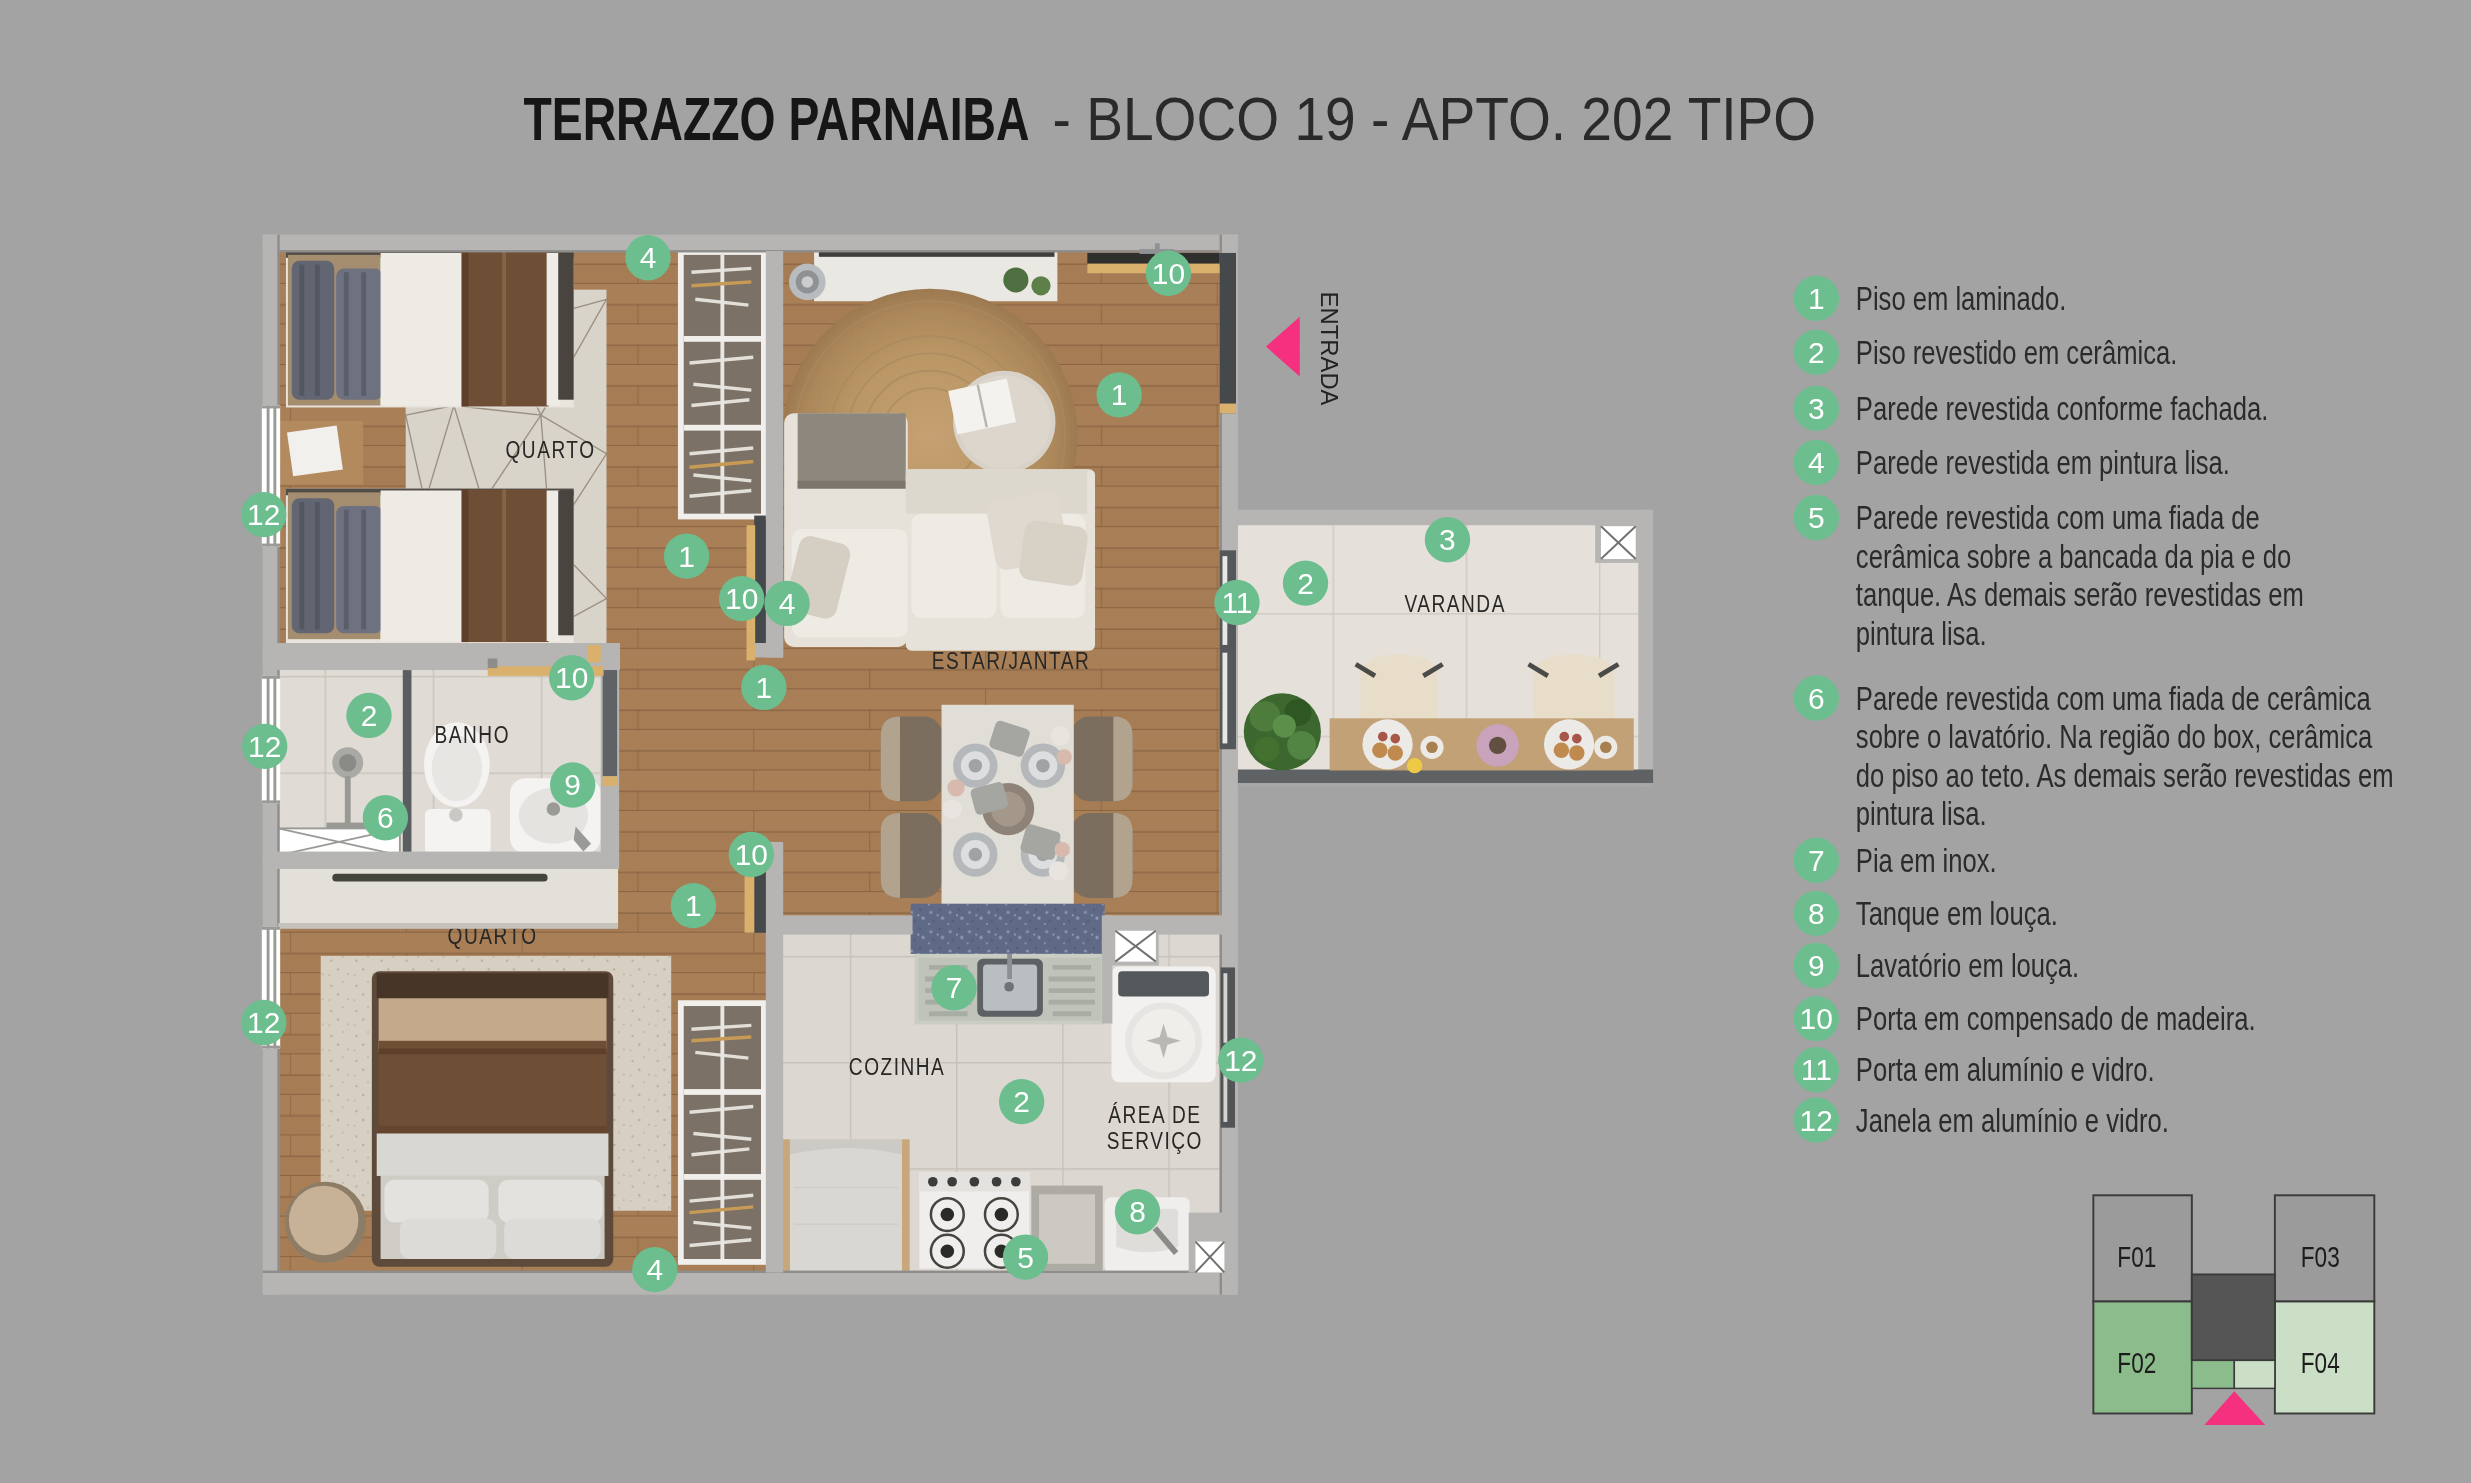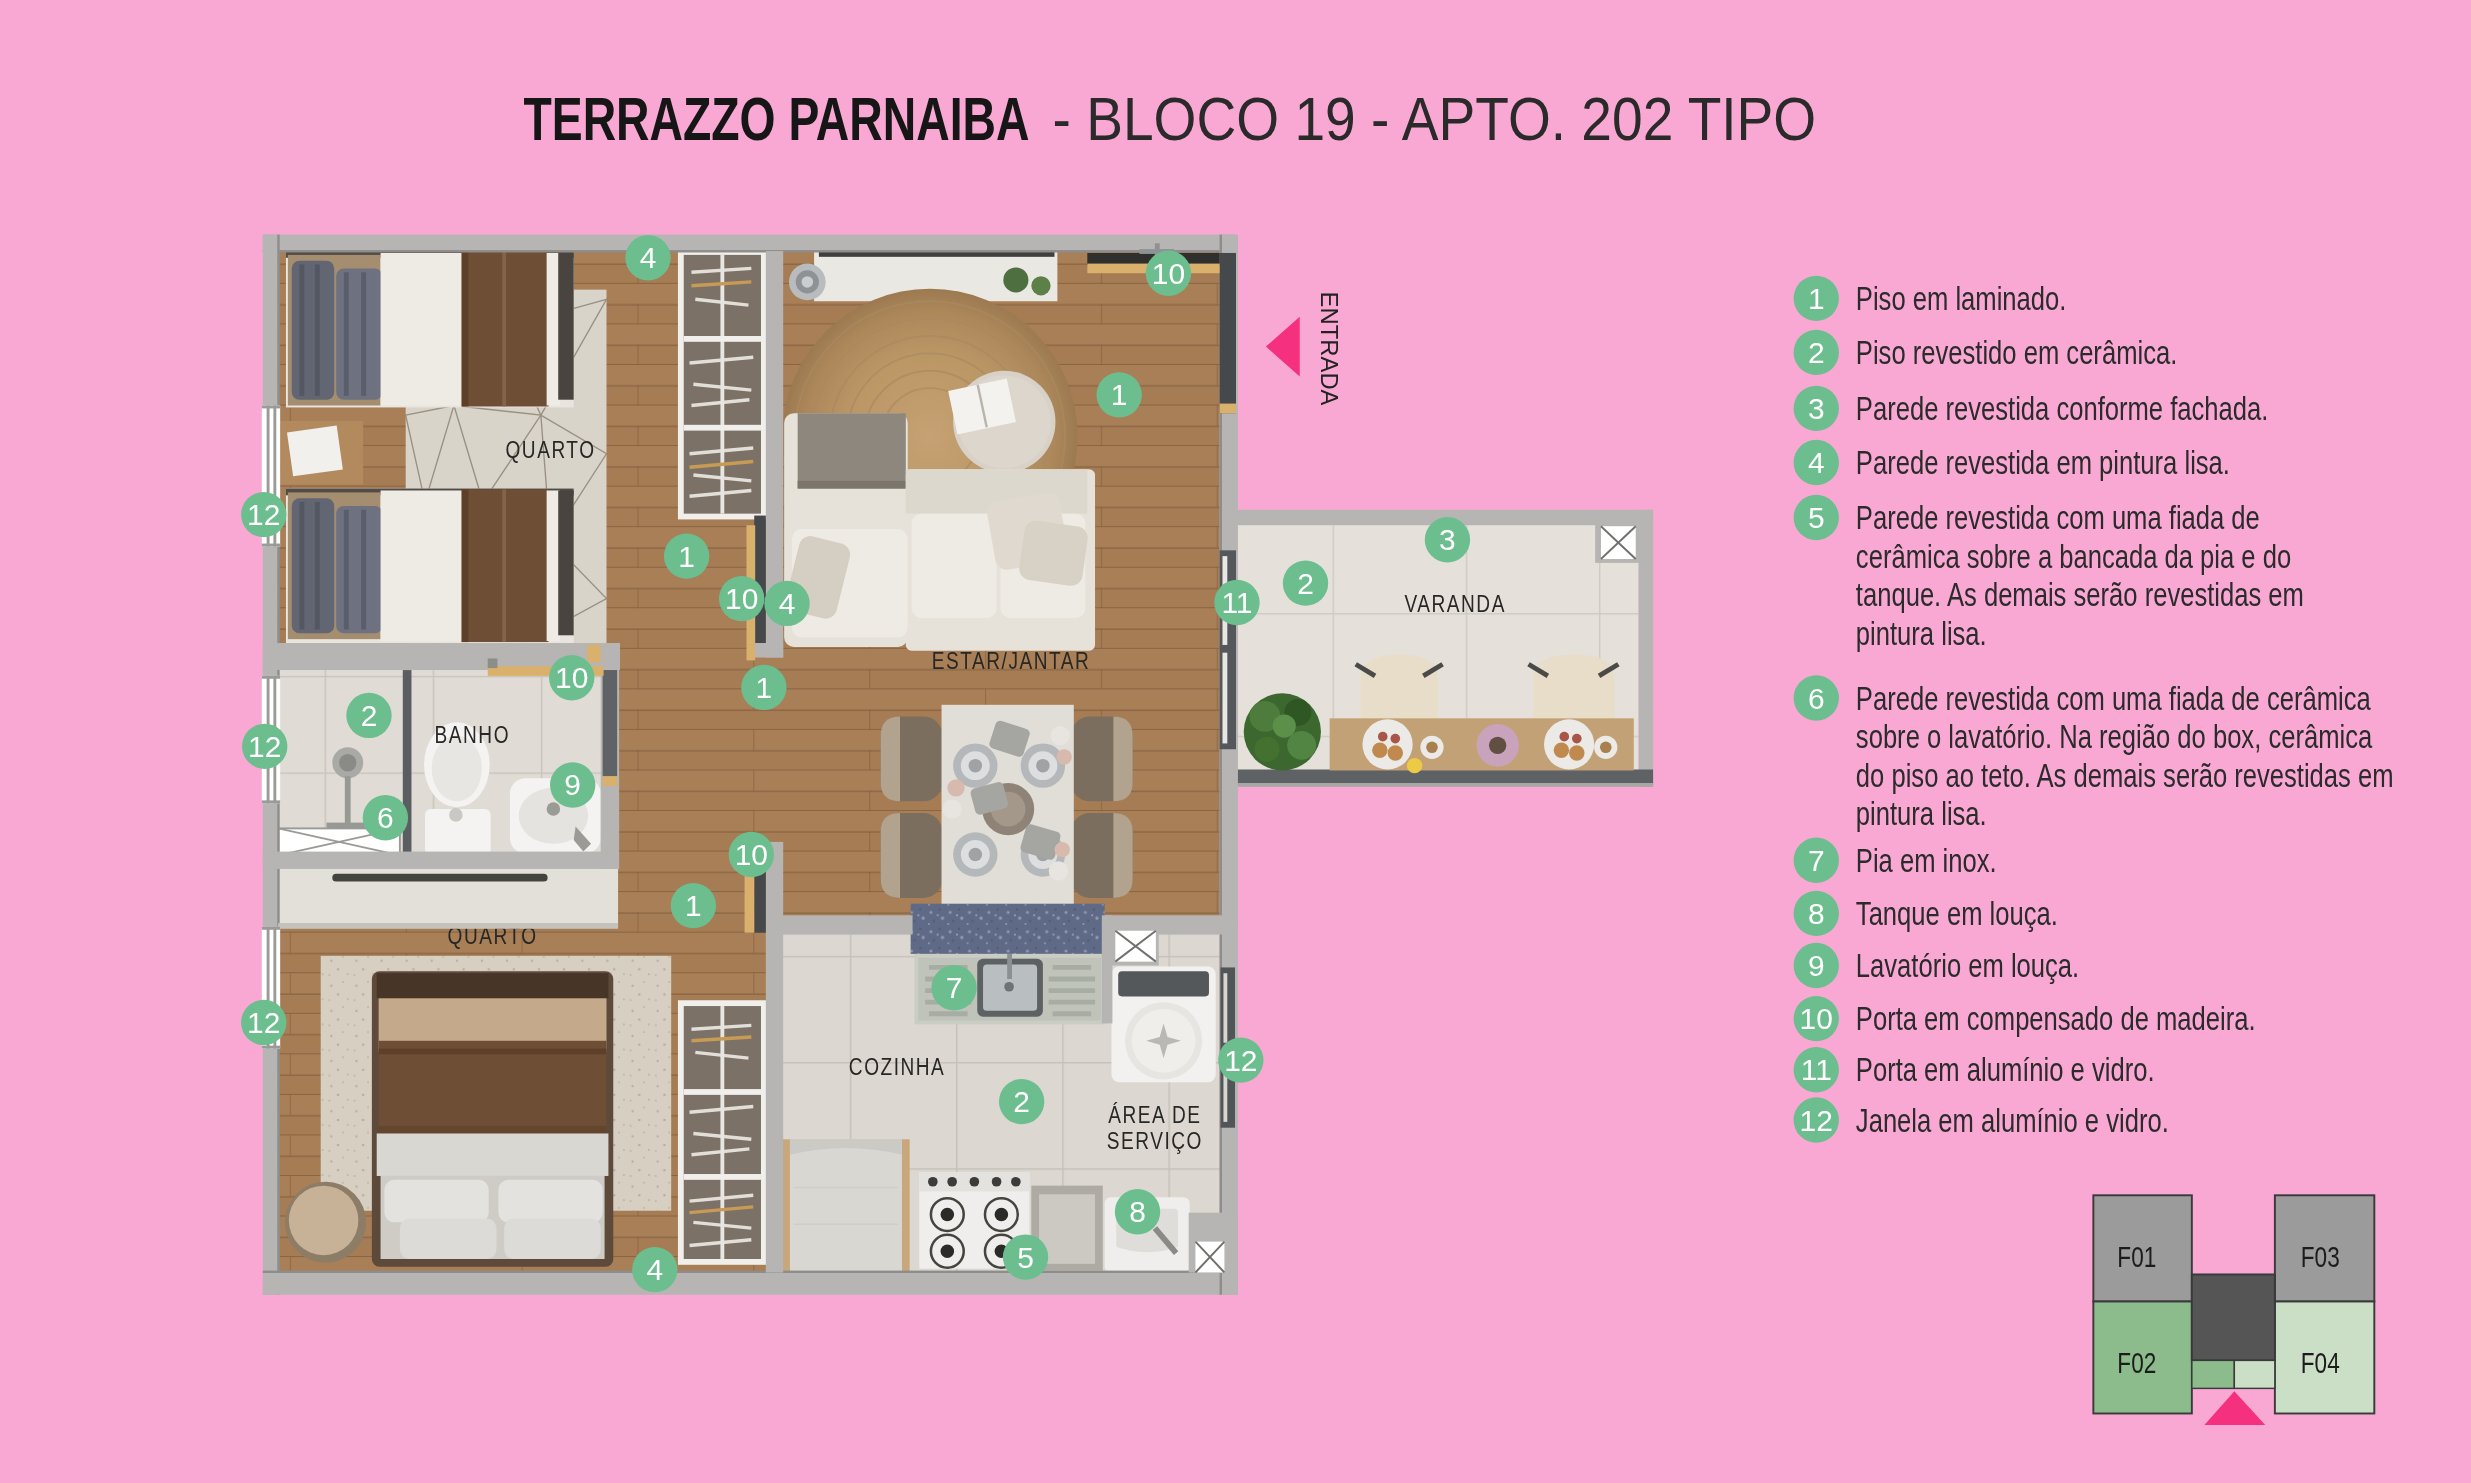--- a/index.html
+++ b/index.html
@@ -1,16 +1,16 @@
 <!DOCTYPE html>
 <html><head>
 <meta charset="utf-8">
 <style>
 html,body{margin:0;padding:0;background:#ffffff;font-family:"Liberation Sans",sans-serif;}
-#page{position:relative;width:2472px;height:1483px;background:#f9a8d4;overflow:hidden;}
+#page{position:relative;width:2472px;height:1483px;background:#a3a3a3;overflow:hidden;}
 svg text{font-family:"Liberation Sans",sans-serif;}
 </style>
 </head>
 <body>
 <div id="page">
 <svg width="2472" height="1483" viewBox="0 0 2560 1536">
 <defs>
 <pattern id="wood" width="240" height="42" patternUnits="userSpaceOnUse">
  <rect width="240" height="42" fill="#a67c54"></rect>
  <rect y="0" width="240" height="21" fill="#ab8159" opacity="0.6"></rect>

